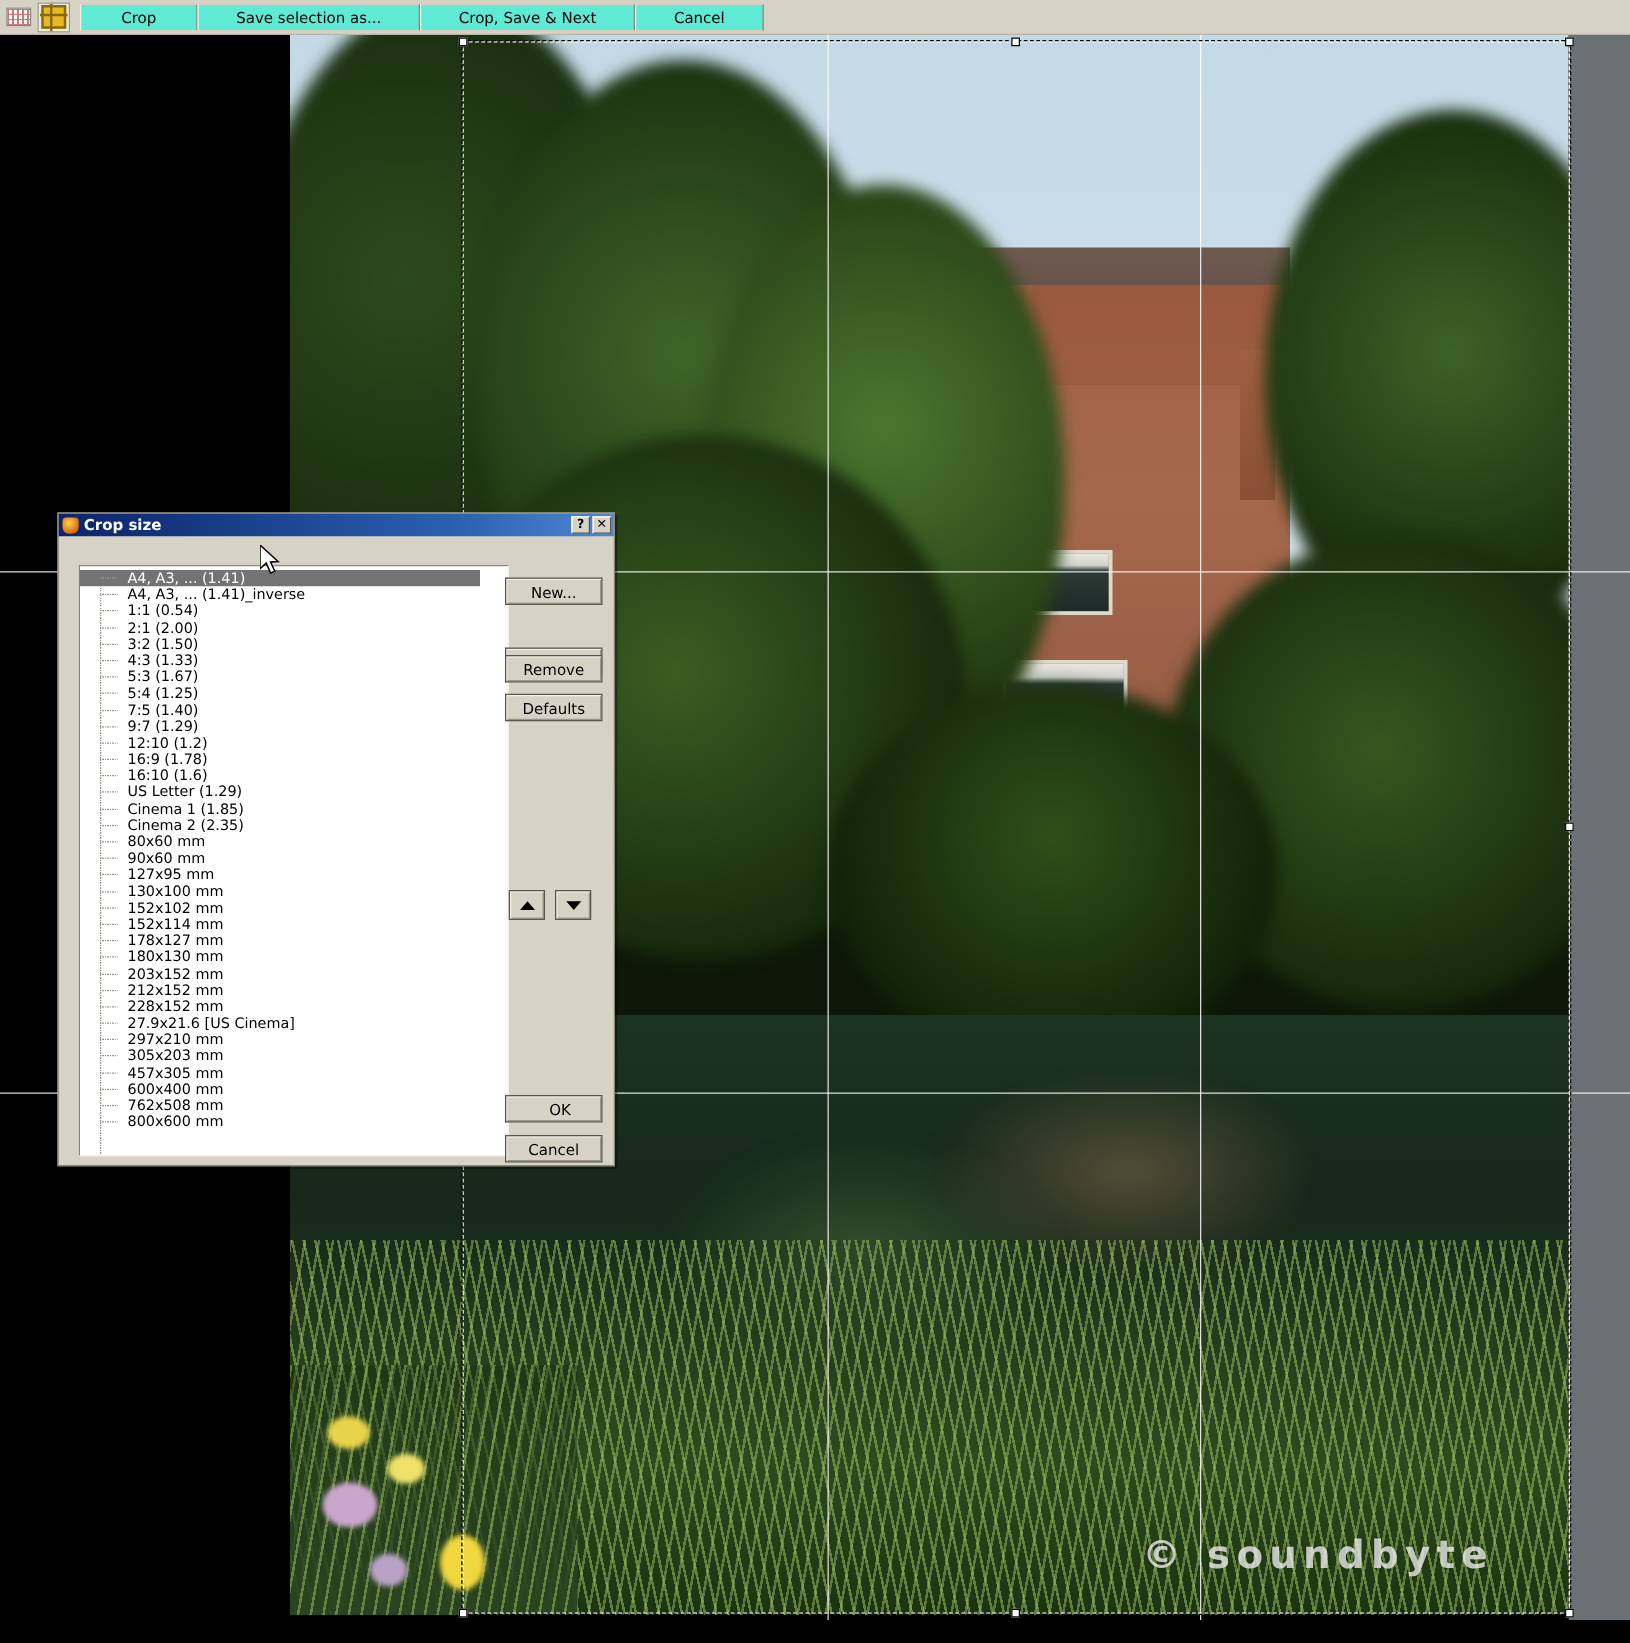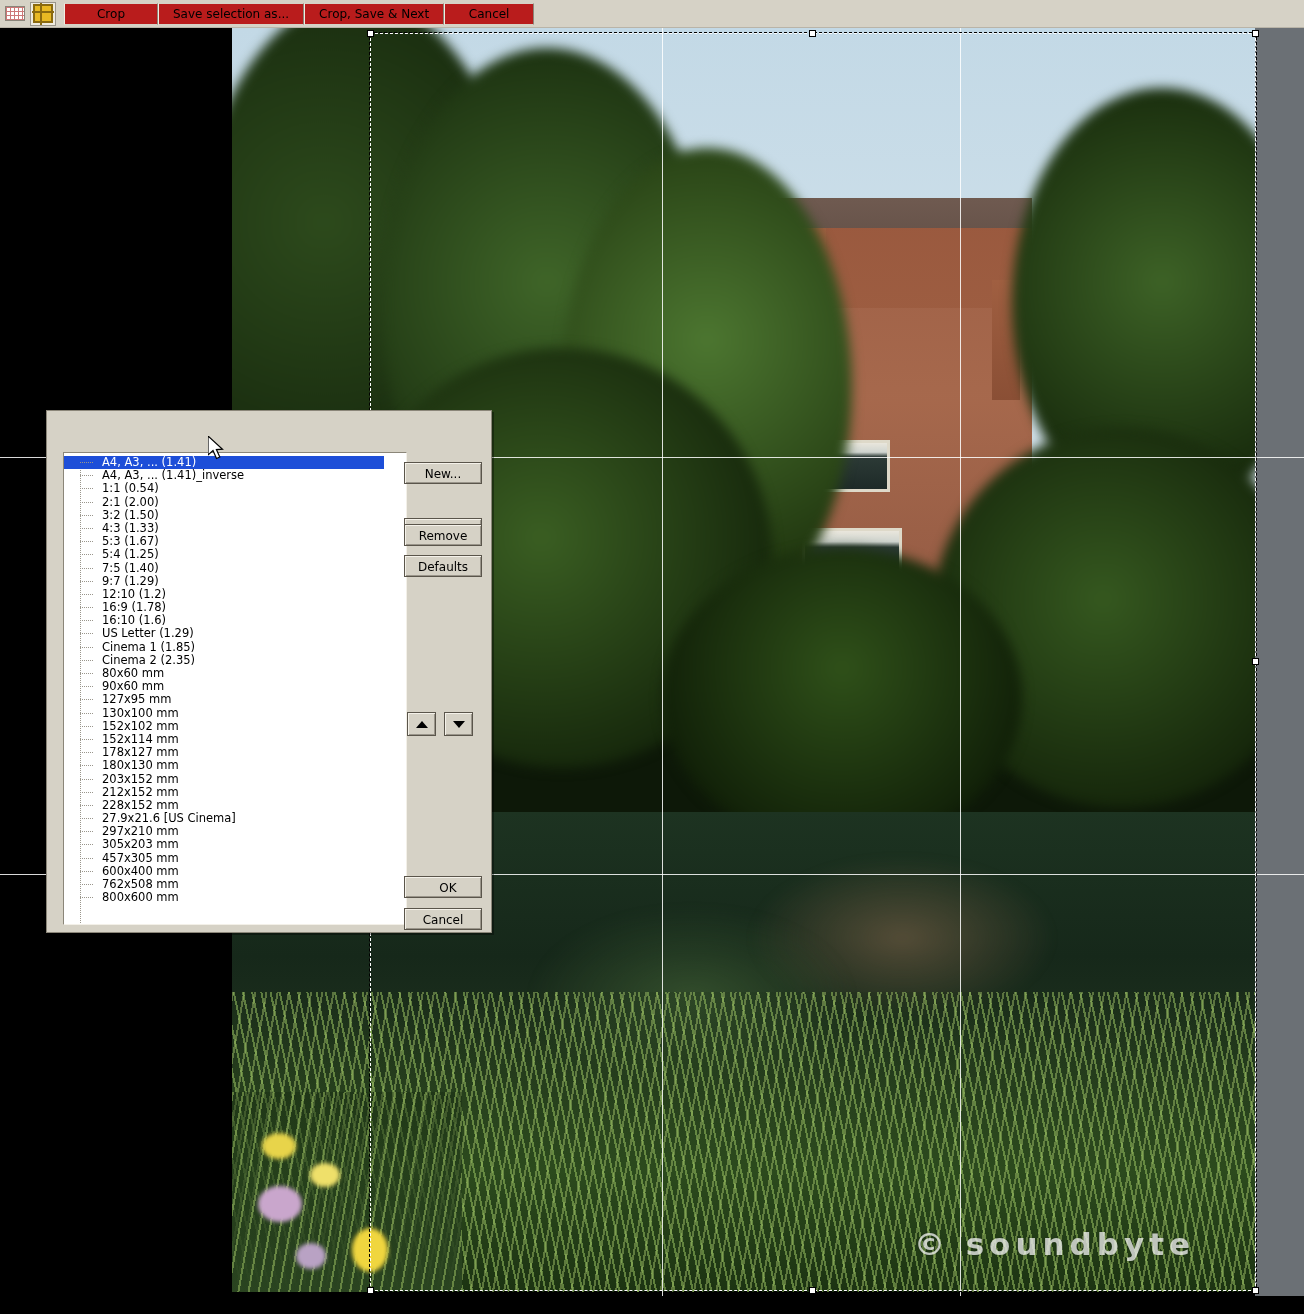--- a/index.html
+++ b/index.html
@@ -53,22 +53,22 @@
     content: ""; position: absolute; background: #8a6a10;
   }
   .crop-ico::before { left: 5px; top: -3px; width: 2px; height: 22px; }
   .crop-ico::after { top: 5px; left: -3px; height: 2px; width: 22px; }
 
   .tb-sep { width: 6px; }
   .tb-btn {
     height: 22px;
     min-width: 60px;
     margin: 0;
-    padding: 0 14px;
-    background: #b91c1c;
+    padding: 0 30px;
+    background: #5eead4;
     border: 1px solid #d6d2c6;
     border-right: 1px solid #8b8679;
     border-left: 1px solid #f2eee3;
     font-family: "DejaVu Sans", "Liberation Sans", sans-serif;
     font-size: 12px;
     color: #000;
     line-height: 20px;
     text-align: center;
     cursor: default;
     white-space: nowrap;
@@ -278,21 +278,21 @@
     cursor: default;
   }
   .li::before {
     content: "";
     position: absolute;
     left: 16px; top: 6px;
     width: 14px; height: 1px;
     background: repeating-linear-gradient(to right, #9a968c 0 1px, transparent 1px 2px);
   }
   .li.sel {
-    background: #1d4ed8;
+    background: #737373;
     color: #fff;
     margin-right: 22px;
   }
   #tree-spine {
     position: absolute;
     left: 16px; top: 3px; bottom: 0;
     width: 1px;
     background: repeating-linear-gradient(to bottom, #9a968c 0 1px, transparent 1px 2px);
   }
 
@@ -406,20 +406,26 @@
       <div class="handle h-mr"></div>
       <div class="handle h-bl"></div>
       <div class="handle h-bc"></div>
       <div class="handle h-br"></div>
     </div>
   </div>
 
 
   <div id="dialog">
 
+    <div id="titlebar">
+      <div id="title-icon"></div>
+      <div id="title-text">Crop size</div>
+      <div class="tb-sysbtn">?</div>
+      <div class="tb-sysbtn">✕</div>
+    </div>
 
     <div id="dlg-body">
 
       <div id="list-panel">
         <div id="tree-spine"></div>
         <div id="list-inner">
             <div class="li sel">A4, A3, ... (1.41)</div>
             <div class="li">A4, A3, ... (1.41)_inverse</div>
             <div class="li">1:1 (0.54)</div>
             <div class="li">2:1 (2.00)</div>

